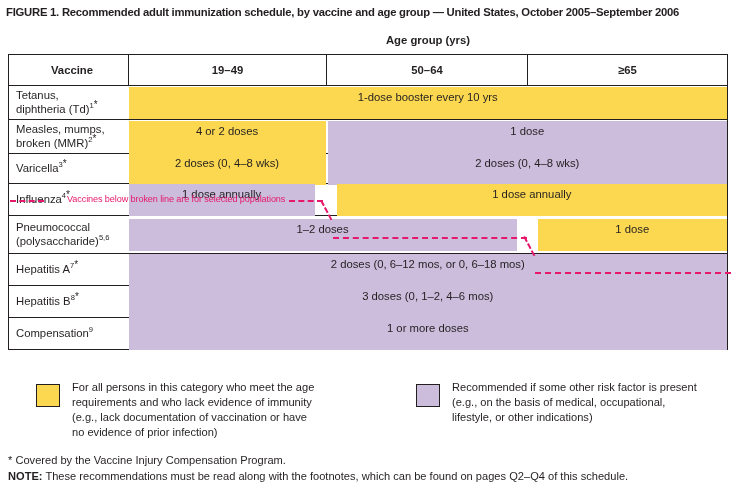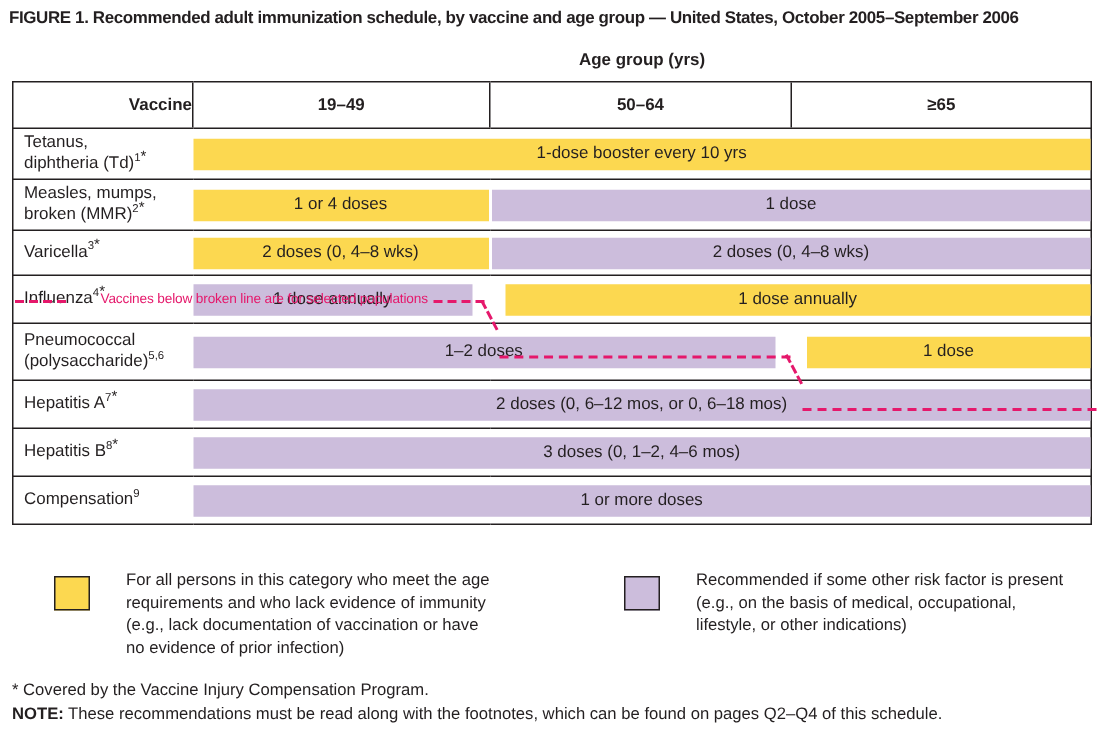--- a/index.html
+++ b/index.html
@@ -63,21 +63,21 @@
 
   
   .hdr-row td {
     height: 30px;
     text-align: center;
     font-weight: bold;
     border-top: 1.4px solid #231f20;
     border-bottom: 1.4px solid #231f20;
   }
   .hdr-row td.vaccine-h {
-    text-align: right;
+    text-align: center;
     padding-left: 7px;
     border-left: 1.4px solid #231f20;
     border-top: 1.4px solid #231f20;
   }
   .hdr-row td.sepl { border-left: 1.4px solid #231f20; }
   .hdr-row td.last { border-right: 1.4px solid #231f20; }
 
   
   .vrow td {
     border-bottom: 1.4px solid #231f20;
@@ -102,21 +102,21 @@
   
   .cellwrap {
     position: relative;
     height: 100%;
     width: 100%;
   }
   .bar {
     position: absolute;
     top: 50%;
     transform: translateY(-50%);
-    height: 21px;
+    height: 32px;
     line-height: 21px;
     text-align: center;
     font-size: 11.3px;
     white-space: nowrap;
     overflow: hidden;
   }
   .yellow { background: #fcd850; }
   .purple { background: #ccbddc; }
 
   
@@ -172,21 +172,21 @@
     position: absolute;
     left: 0;
     top: 4px;
     width: 22px;
     height: 21px;
     border: 1.2px solid #231f20;
   }
   .swatch.yellow { background: #fcd850; }
   .swatch.purple { background: #ccbddc; }
   .legend-text {
-    margin-left: 48px;
+    margin-left: 36px;
     font-size: 11.1px;
     line-height: 1.36;
   }
 
   
   .footnotes {
     position: absolute;
     left: 8px;
     top: 452px;
     width: 722px;
@@ -233,21 +233,21 @@
       </td>
     </tr>
 
     <tr class="vrow" style="height:34px">
       <td class="vname">
         <span>Measles, mumps,</span><br>
         <span>broken (MMR)</span><sup>2</sup><sup class="star">*</sup>
       </td>
       <td class="datacell" colspan="3">
         <div class="cellwrap">
-          <div class="bar yellow" style="left:0; width:197px;">1 or 4 doses</div>
+          <div class="bar yellow" style="left:0; width:197px;">4 or 2 doses</div>
           <div class="bar purple" style="left:199px; right:0;">1 dose</div>
           <div class="vsep" style="left:197.6px"></div>
           <div class="vsep" style="left:398.6px"></div>
         </div>
       </td>
     </tr>
 
     <tr class="vrow" style="height:30px">
       <td class="vname">
         <span>Varicella</span><sup>3</sup><sup class="star">*</sup>

